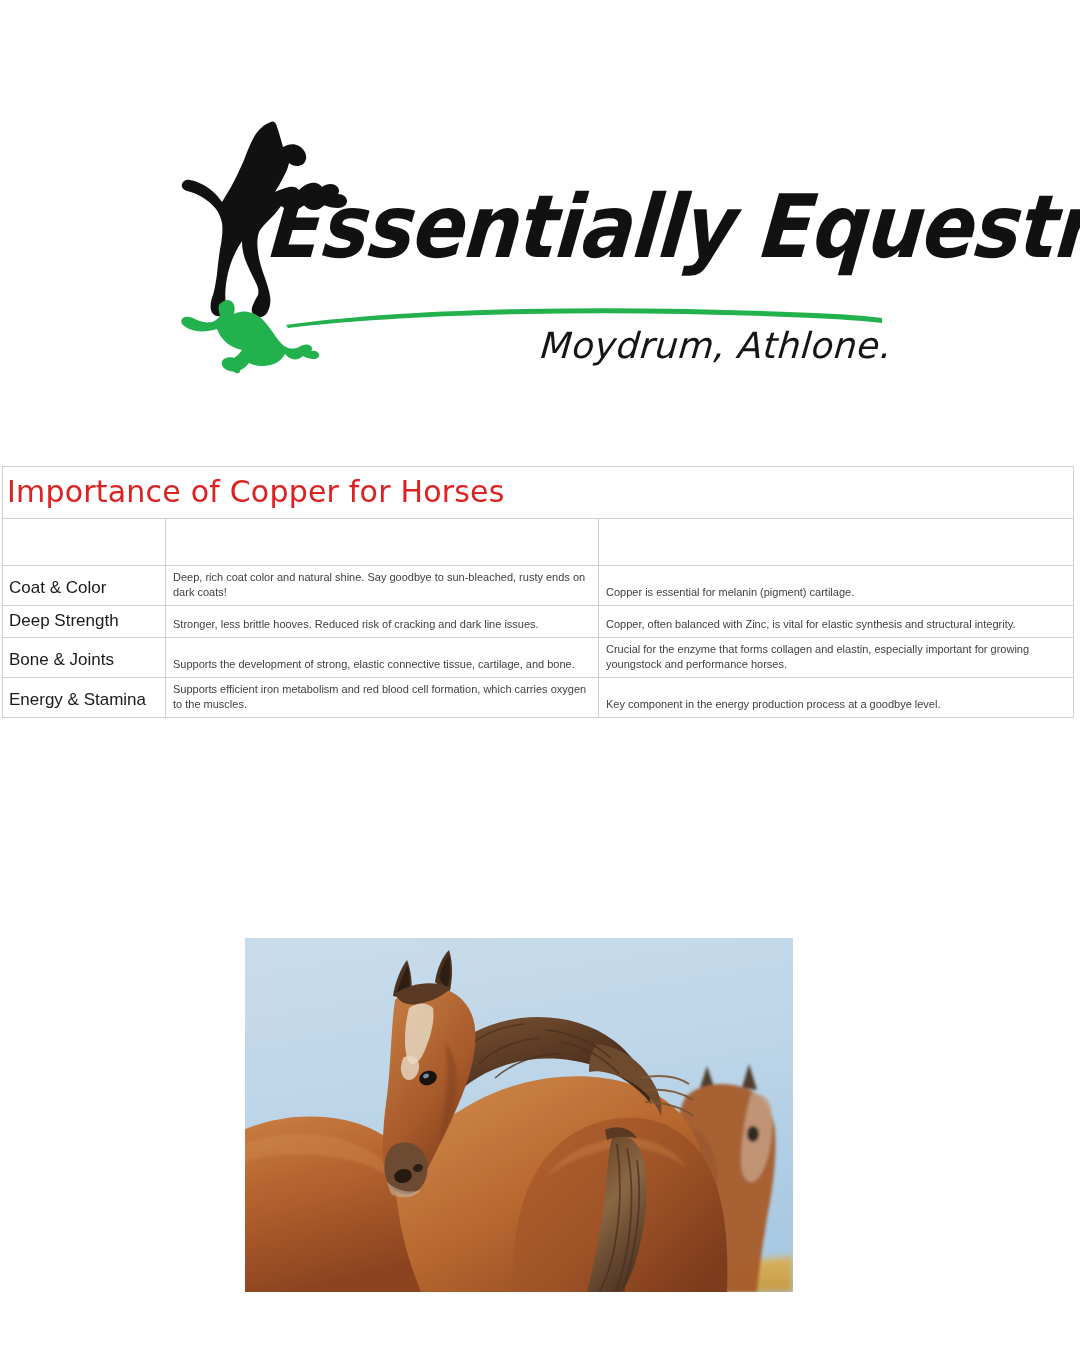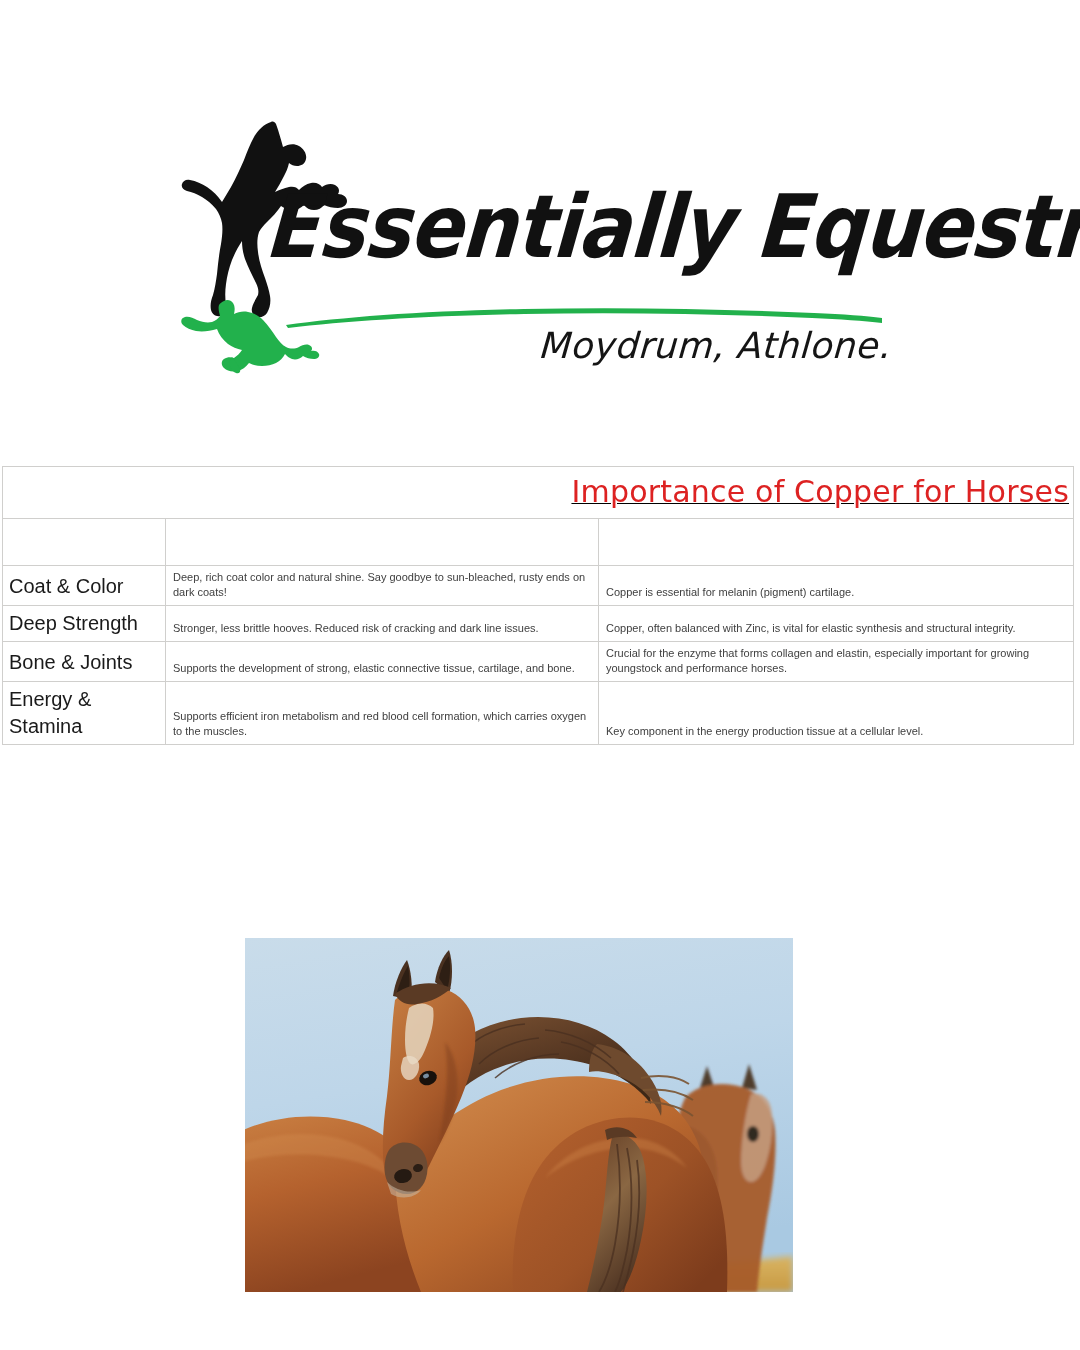--- a/index.html
+++ b/index.html
@@ -105,24 +105,23 @@
     border: 1px solid #d0cfcd;
     padding: 0;
     vertical-align: bottom;
     background: #ffffff;
   }
   .col-a { width: 163px; }
   .col-b { width: 433px; }
   .col-c { width: 475px; }
 
   .title-cell {
-    text-align: right;
+    text-align: left;
     padding: 7px 4px 9px 4px !important;
     vertical-align: middle !important;
-    text-decoration: underline;
   }
   .title-text {
     color: #dd2222;
     font-size: 30px;
     font-weight: 400;
     font-family: "DejaVu Sans", sans-serif;
     letter-spacing: 0.2px;
   }
 
   .spacer-row td { height: 46px; }
@@ -133,21 +132,21 @@
   }
   .hdr-text {
     font-weight: 700;
     font-size: 16.5px;
     color: #0d0d0d;
     font-family: "Liberation Sans", sans-serif;
   }
 
   .cat-cell { padding: 4px 4px 5px 6px !important; }
   .cat-text {
-    font-size: 20px;
+    font-size: 17px;
     color: #1a1a1a;
     line-height: 1.33;
   }
   .body-cell { padding: 4px 8px 5px 7px !important; }
   .body-text {
     font-size: 11px;
     color: #404040;
     line-height: 1.35;
   }
   .r-coat td, .r-bone td, .r-energy td { }
@@ -292,21 +291,21 @@
       </tr>
 
       <tr class="r-energy">
         <td class="cat-cell">
           <div class="cat-text">Energy &amp; Stamina</div>
         </td>
         <td class="body-cell">
           <div class="body-text">Supports efficient iron metabolism and red blood cell formation, which carries oxygen to the muscles.</div>
         </td>
         <td class="body-cell">
-          <div class="body-text">Key component in the energy production tissue at a cellular level.</div>
+          <div class="body-text">Key component in the energy production process at a goodbye level.</div>
         </td>
       </tr>
     </tbody>
   </table>
 </div>
 
 <div class="photo-frame">
   <svg class="photo-svg" viewBox="0 0 548 354" aria-hidden="true">
     <defs>
       <linearGradient id="sky" x1="0" y1="0" x2="0.25" y2="1">

